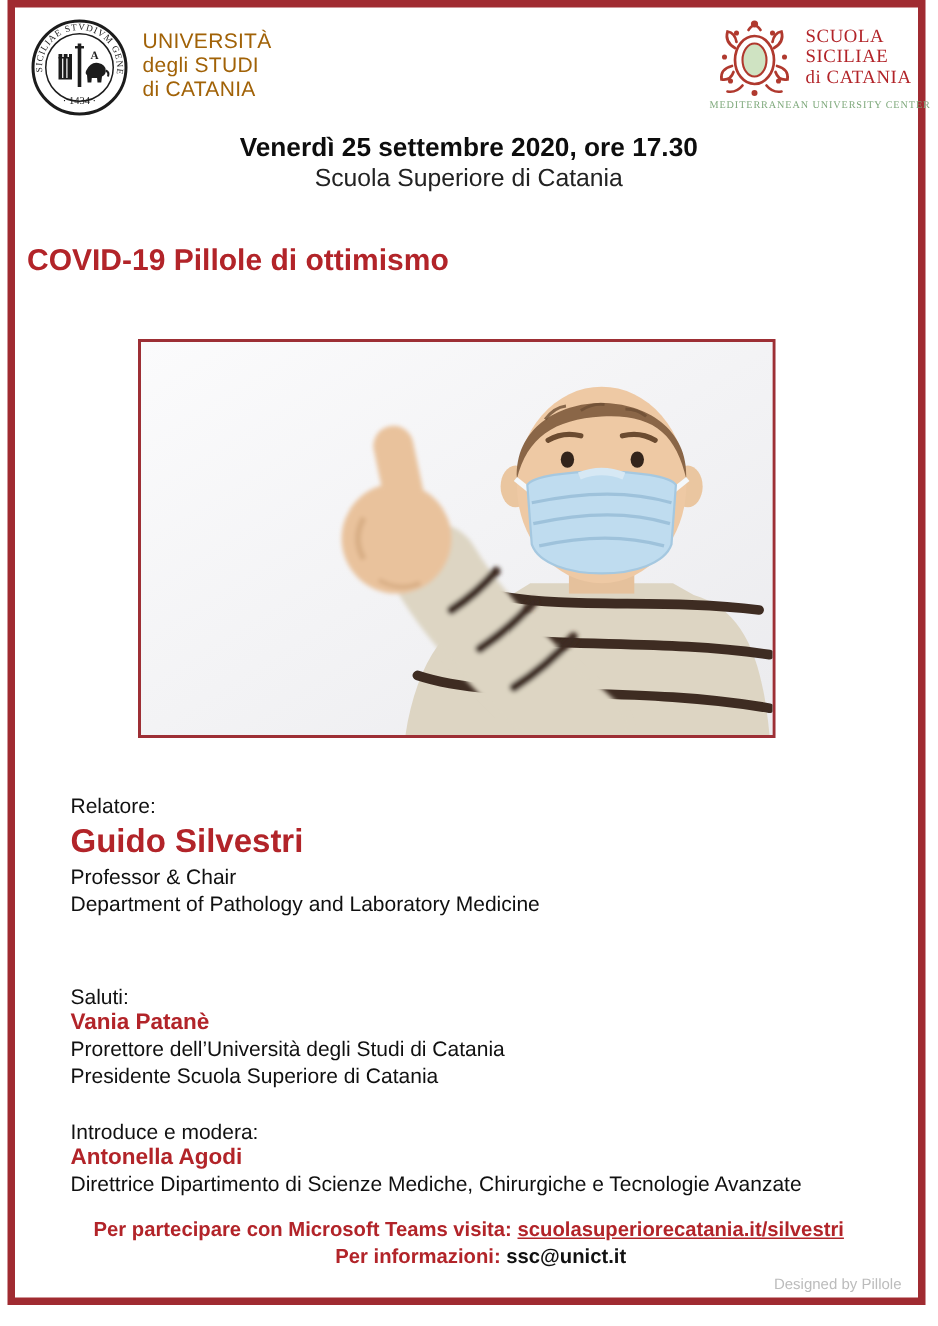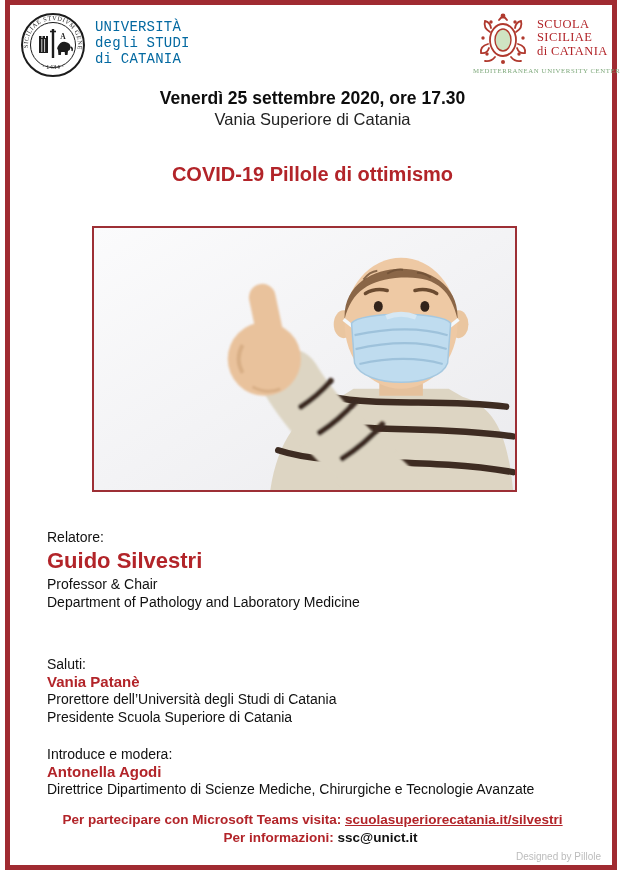--- a/index.html
+++ b/index.html
@@ -2,34 +2,34 @@
 <html style="--border-red: #A02B31; --accent-red: #B22429; --ssc-green: #7FA97C; --mask-blue: #BFDCEF;"><head>
 <meta charset="utf-8">
 <style>
   html,body{margin:0;padding:0;background:#fff;}
   .page{position:relative;width:625px;height:884px;background:#ffffff;overflow:hidden;
         font-family:"Liberation Sans","DejaVu Sans",sans-serif;color:#111;}
   .frame{position:absolute;left:5px;top:0;width:602px;height:860px;
          border:5px solid var(--border-red,#A02B31);pointer-events:none;}
   
   .logo-unict{position:absolute;left:20px;top:12px;display:flex;gap:9px;align-items:flex-start;}
-  .unict-name{padding-top:7px;font-family:Liberation Mono, monospace;
-              font-size:14px;line-height:16px;color:#0369a1;letter-spacing:.2px;}
+  .unict-name{padding-top:7px;font-family:Liberation Sans, sans-serif;
+              font-size:14px;line-height:16px;color:#a16207;letter-spacing:.2px;}
   .logo-ssc{position:absolute;right:16px;top:10px;width:136px;}
   .ssc-top{display:flex;align-items:center;}
   .ssc-name{font-family:"Liberation Serif","DejaVu Serif",serif;font-size:12.5px;line-height:13.5px;
             color:var(--accent-red,#B23028);letter-spacing:.4px;margin-left:2px;}
   .ssc-sub{margin-top:1px;text-align:center;font-size:6.8px;letter-spacing:.6px;
            color:#7FA97C;font-family:"Liberation Serif","DejaVu Serif",serif;white-space:nowrap;}
   
   .datetime{position:absolute;top:88px;left:0;right:0;text-align:center;
             font-weight:bold;font-size:17.5px;color:#0d0d0d;}
   .venue{position:absolute;top:110px;left:0;right:0;text-align:center;font-size:16.5px;color:#222;}
-  .title{position:absolute;top:163px;left:0;right:0;text-align:center;margin:0;
-         font-size:20px;font-weight:bold;color:var(--accent-red,#B23028);}
+  .title{position:absolute;top:163px;left:0;right:0;margin:0;
+         font-size:20px;font-weight:bold;color:var(--accent-red,#B23028);padding-left:18px;}
   
   .photo{position:absolute;left:92px;top:226px;width:425px;height:266px;box-sizing:border-box;
          border:2px solid #9d2f35;background:#f6f6f8;margin:0;}
   .photo svg{display:block;width:100%;height:100%;}
   
   .sec{position:absolute;left:47px;right:30px;}
   .sec-speaker{top:528px;}
   .sec-greetings{top:655px;}
   .sec-moderator{top:745px;}
   .sec .label{font-size:14px;line-height:18px;color:#111;}
@@ -113,21 +113,21 @@
       <div class="ssc-name">
         <div>SCUOLA</div>
         <div>SICILIAE</div>
         <div>di CATANIA</div>
       </div>
     </div>
     <div class="ssc-sub">MEDITERRANEAN UNIVERSITY CENTER</div>
   </div>
 
   <div class="datetime">Venerdì 25 settembre 2020, ore 17.30</div>
-  <div class="venue">Vania Superiore di Catania</div>
+  <div class="venue">Scuola Superiore di Catania</div>
   <h1 class="title">COVID-19 Pillole di ottimismo</h1>
 
   <figure class="photo">
     <svg viewBox="0 0 425 264" preserveAspectRatio="none">
       <defs>
         <linearGradient id="bgG" x1="0" y1="0" x2="1" y2="1">
           <stop offset="0" stop-color="#fbfbfc"></stop>
             <stop offset="1" stop-color="#ebebee"></stop>
         </linearGradient>
         <filter id="soften" x="-20%" y="-20%" width="140%" height="140%">

